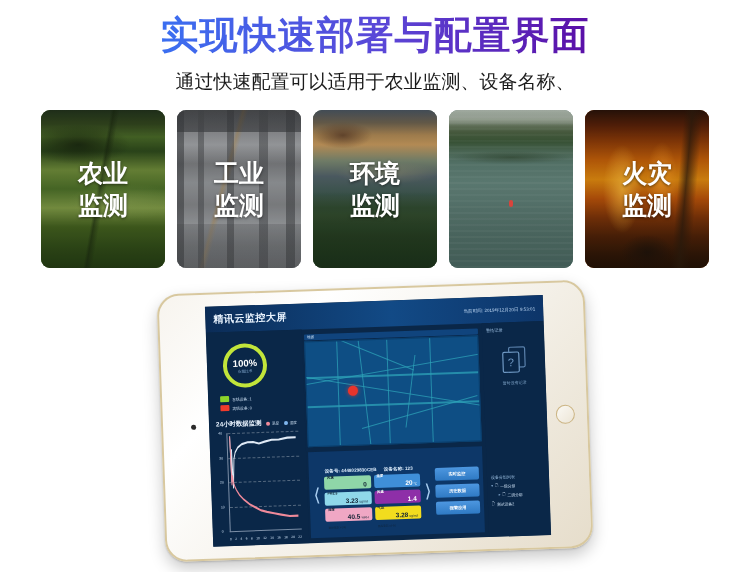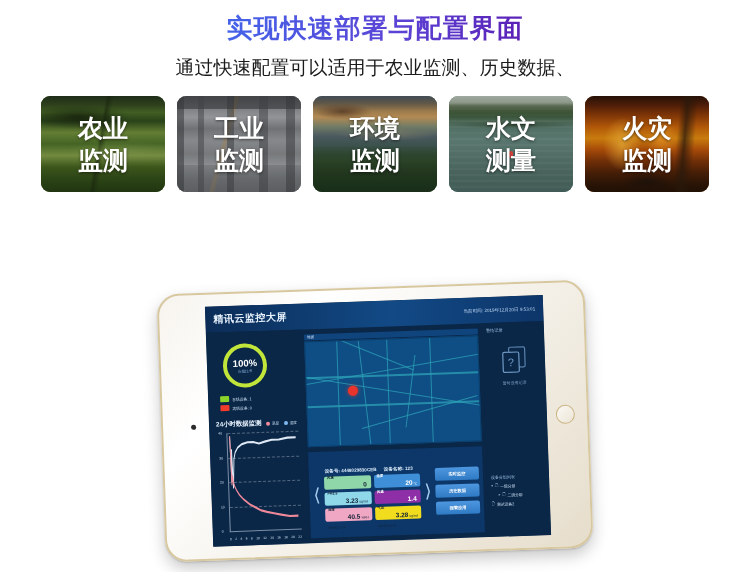--- a/index.html
+++ b/index.html
@@ -8,21 +8,21 @@
     background: #ffffff;
     font-family: "Liberation Sans", "DejaVu Sans", sans-serif;
     overflow: hidden;
     position: relative;
   }
 
   
   .headline {
     text-align: center;
     margin-top: 14px;
-    font-size: 26px;
+    font-size: 38px;
     font-weight: bold;
     letter-spacing: 1px;
     background: linear-gradient(90deg, #2f7bf6 0%, #3b6ef0 22%, #5b45d6 52%, #5a10a8 78%, #460084 100%);
     -webkit-background-clip: text;
     background-clip: text;
     color: transparent;
     -webkit-text-fill-color: transparent;
     line-height: 1.15;
   }
   .subline {
@@ -35,21 +35,21 @@
   }
 
   
   .cards {
     display: flex;
     justify-content: center;
     gap: 12px;
     margin-top: 14px;
   }
   .card {
-    width: 124px; height: 96px;
+    width: 124px; height: 158px;
     border-radius: 9px;
     position: relative;
     overflow: hidden;
     display: flex;
     flex-direction: column;
     align-items: center;
     justify-content: center;
   }
   .card .label {
     position: relative;
@@ -281,21 +281,21 @@
   .tree-cap { color: #9dc0e2; font-size: 4px; margin-bottom: 3px; }
   .tnode { display: flex; align-items: center; gap: 2px; color: #cfe2f5; font-size: 3.8px; margin-bottom: 3px; }
   .tnode.l2 { margin-left: 7px; }
   .caret { font-size: 3.6px; color: #8fb6dd; }
 </style>
 </head>
 <body>
 
 <h1 class="headline">实现快速部署与配置界面</h1>
 <div class="subline">
-  <div>通过快速配置可以适用于农业监测、历史数据、</div>
+  <div>通过快速配置可以适用于农业监测、设备名称、</div>
 </div>
 
 <div class="cards">
   <div class="card">
     <div class="bg bg-agri"></div>
     <div class="label">
       <div>农业</div>
         <div>监测</div>
     </div>
   </div>
@@ -310,24 +310,20 @@
     <div class="bg bg-env"></div>
     <div class="label">
       <div>环境</div>
         <div>监测</div>
     </div>
   </div>
   <div class="card">
     <div class="bg bg-water">
         <i class="dot-buoy"></i>
       </div>
-    <div class="label">
-      <div>水文</div>
-        <div>测量</div>
-    </div>
   </div>
   <div class="card">
     <div class="bg bg-fire"></div>
     <div class="label">
       <div>火灾</div>
         <div>监测</div>
     </div>
   </div>
 </div>
 

